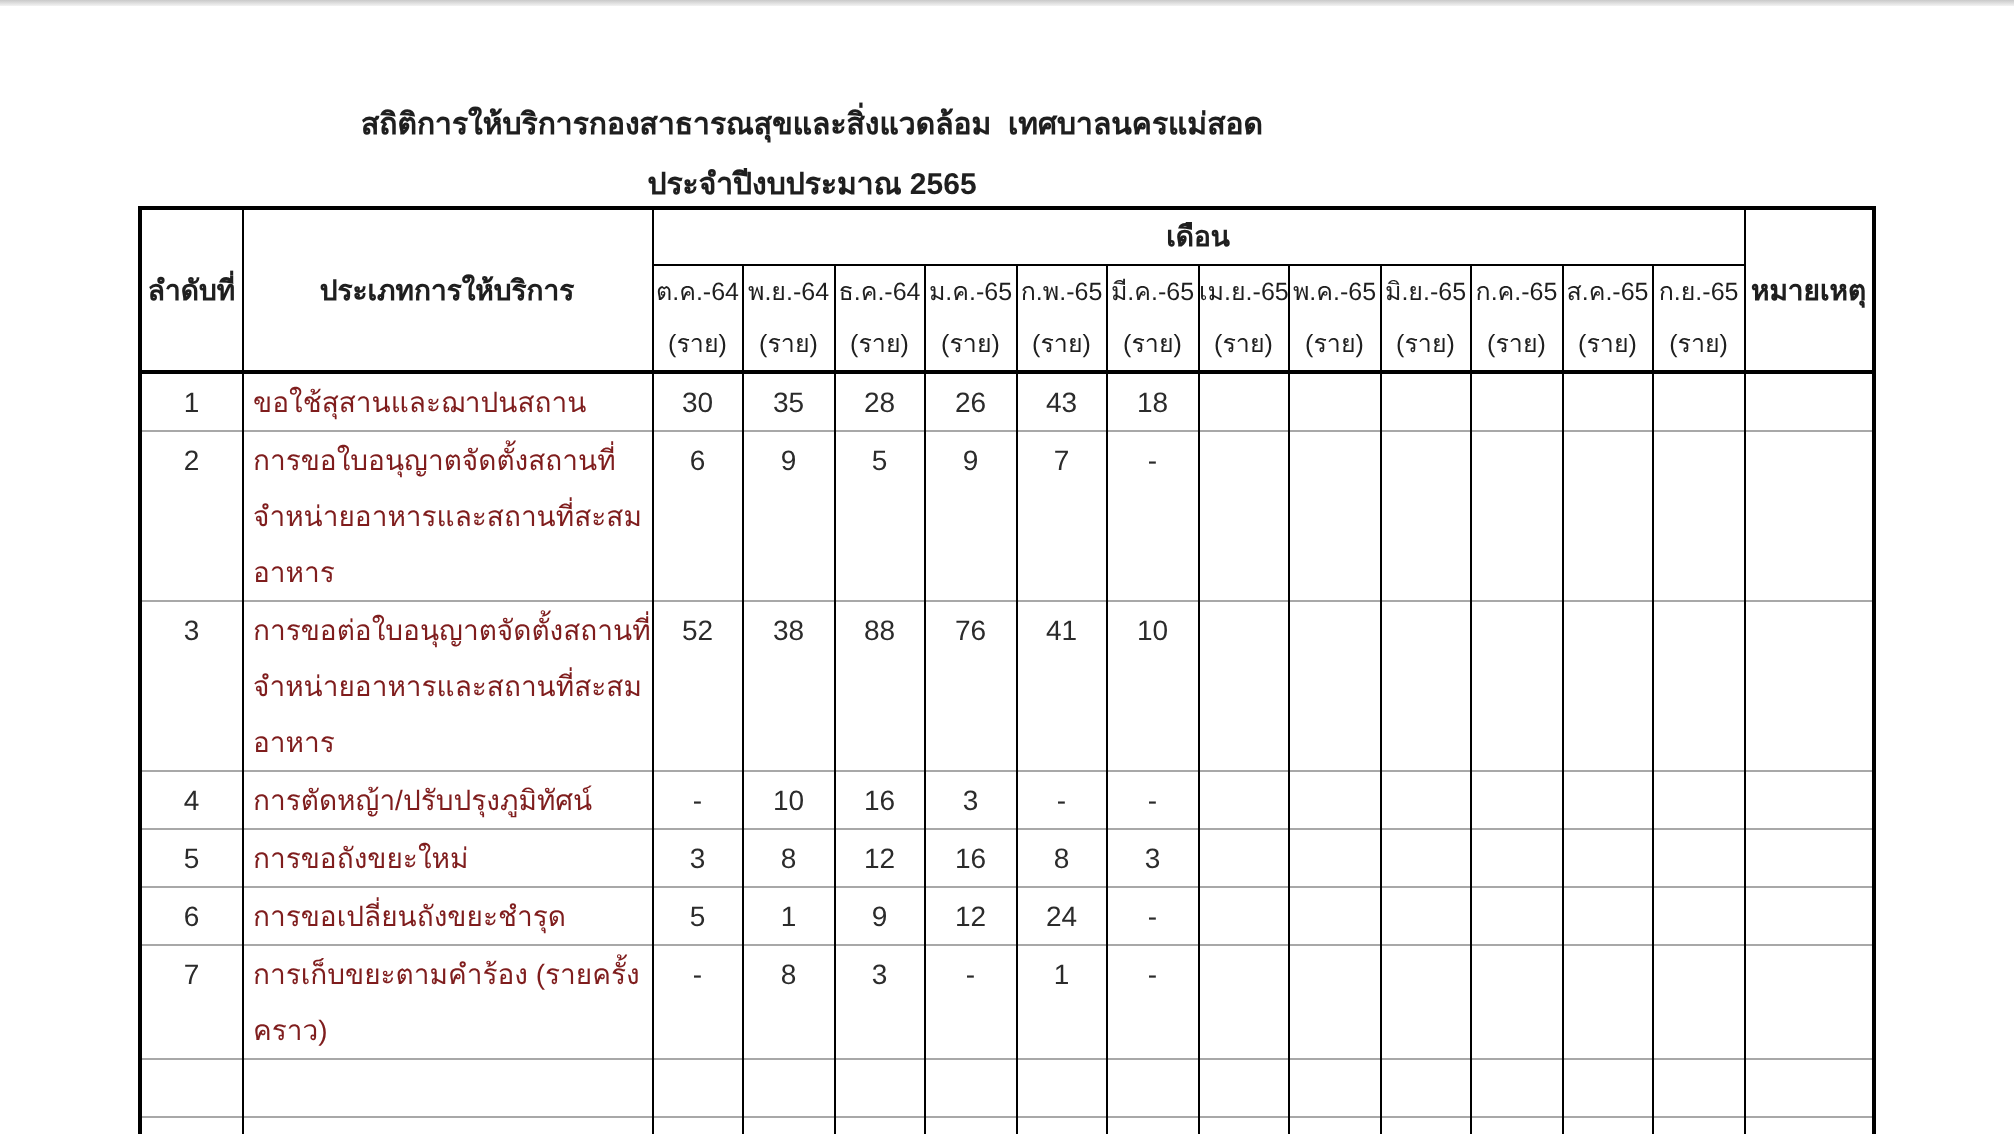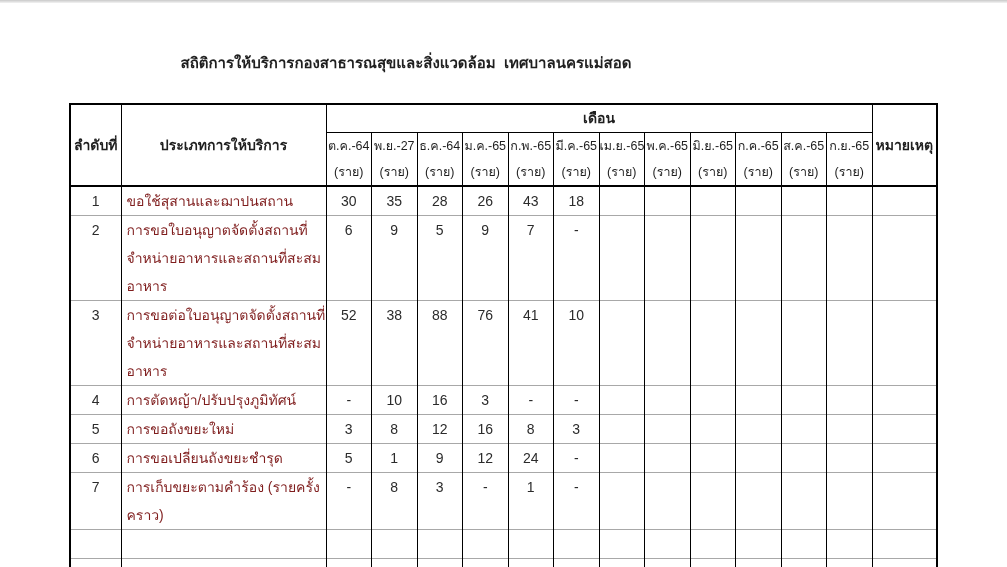--- a/index.html
+++ b/index.html
@@ -73,20 +73,21 @@
     color: #7f1d1d;
   }
 </style>
 </head>
 <body>
 
 <div class="top-edge"></div>
 
 <div class="titles">
   <div class="title">สถิติการให้บริการกองสาธารณสุขและสิ่งแวดล้อม  เทศบาลนครแม่สอด</div>
+  <div class="subtitle">ประจำปีงบประมาณ 2565</div>
 </div>
 
 <table class="stats">
   <colgroup>
     <col style="width:51px">
     <col style="width:205px">
     <col style="width:45.5px">
       <col style="width:45.5px">
       <col style="width:45.5px">
       <col style="width:45.5px">
@@ -102,21 +103,21 @@
   </colgroup>
   <thead>
     <tr>
       <th rowspan="2">ลำดับที่</th>
       <th rowspan="2">ประเภทการให้บริการ</th>
       <th colspan="12" class="month-group">เดือน</th>
       <th rowspan="2">หมายเหตุ</th>
     </tr>
     <tr id="month-header-row">
         <th class="month-th"><span>ต.ค.-64</span><span class="unit">(ราย)</span></th>
-        <th class="month-th"><span>พ.ย.-27</span><span class="unit">(ราย)</span></th>
+        <th class="month-th"><span>พ.ย.-64</span><span class="unit">(ราย)</span></th>
         <th class="month-th"><span>ธ.ค.-64</span><span class="unit">(ราย)</span></th>
         <th class="month-th"><span>ม.ค.-65</span><span class="unit">(ราย)</span></th>
         <th class="month-th"><span>ก.พ.-65</span><span class="unit">(ราย)</span></th>
         <th class="month-th"><span>มี.ค.-65</span><span class="unit">(ราย)</span></th>
         <th class="month-th"><span>เม.ย.-65</span><span class="unit">(ราย)</span></th>
         <th class="month-th"><span>พ.ค.-65</span><span class="unit">(ราย)</span></th>
         <th class="month-th"><span>มิ.ย.-65</span><span class="unit">(ราย)</span></th>
         <th class="month-th"><span>ก.ค.-65</span><span class="unit">(ราย)</span></th>
         <th class="month-th"><span>ส.ค.-65</span><span class="unit">(ราย)</span></th>
         <th class="month-th"><span>ก.ย.-65</span><span class="unit">(ราย)</span></th>

